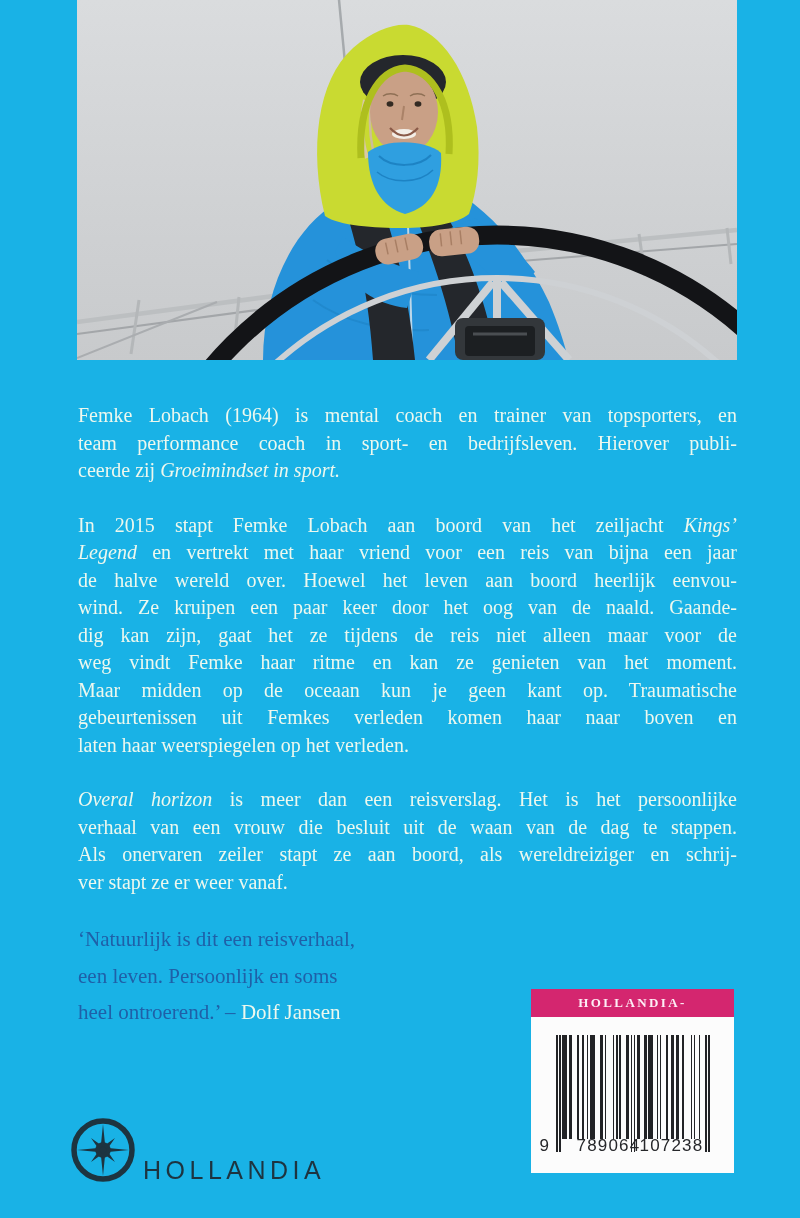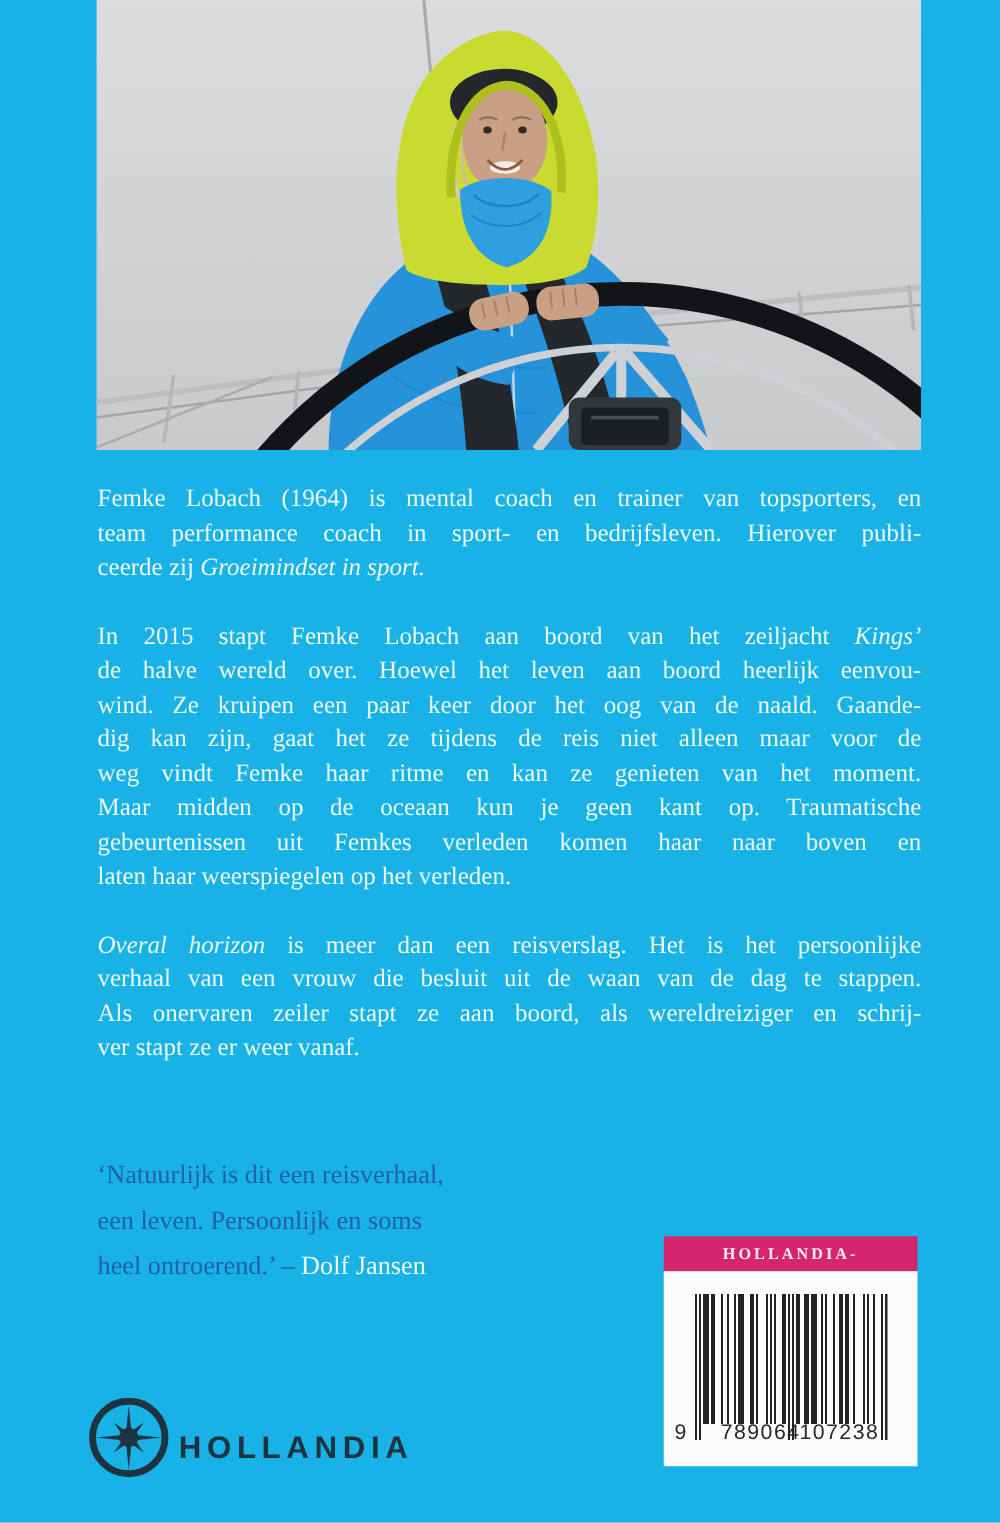--- a/index.html
+++ b/index.html
@@ -5,36 +5,36 @@
   html,body{margin:0;padding:0;}
   body{font-family:"Liberation Serif","DejaVu Serif",serif;}
   .cover{position:relative;width:800px;height:1218px;background:var(--background);overflow:hidden;}
 
   
   .photo{position:absolute;left:77px;top:0;width:660px;height:360px;overflow:hidden;}
 
   
   .body-text{position:absolute;left:78px;top:386px;width:659px;color:var(--text_light);
              font-size:20px;}
-  .para{margin:0 0 27px 0;}
+  .para{margin:16px 0 27px 0;}
   .pline{text-align:justify;text-align-last:justify;line-height:27.5px;height:27.5px;overflow:hidden;}
   .pline.lastline{text-align-last:left;}
   .it{font-style:italic;}
 
   
   .quote{position:absolute;left:78px;top:921px;width:620px;color:var(--quote_blue);
          font-size:21px;}
   .qline{line-height:36.5px;white-space:nowrap;}
   .q-light{color:var(--text_light);}
 
   
   .logo{position:absolute;left:70px;top:1117px;display:flex;align-items:flex-end;}
-  .logo-word{font-family:"Liberation Sans","DejaVu Sans",sans-serif;font-weight:bold;
+  .logo-word{font-family:"Liberation Sans","DejaVu Sans",sans-serif;font-weight:normal;
              font-size:25px;letter-spacing:4.5px;color:var(--logo_dark);line-height:22px;
-             margin:0 0 14px 7px;}
+             margin:0 0 2px 7px;}
 
   
   .retail{position:absolute;left:531px;top:989px;width:203px;}
   .website-label{height:28px;line-height:28px;background:var(--label_pink);color:var(--label_text);
                  text-align:center;font-family:"Liberation Serif",serif;font-weight:bold;
                  font-size:13px;letter-spacing:2.4px;}
   .barcode-box{height:156px;background:var(--barcode_box);position:relative;}
   .bars-wrap{position:relative;width:154px;margin:0 auto;padding-top:18px;}
   .isbn-row{position:absolute;top:121px;left:0;width:154px;height:16px;
             font-family:"Liberation Sans","DejaVu Sans",sans-serif;font-size:17px;
@@ -130,20 +130,21 @@
   </div>
 
   <div class="body-text">
       <div class="para">
         <div class="pline"><span>Femke Lobach (1964) is mental coach en trainer van topsporters, en</span></div>
         <div class="pline"><span>team performance coach in sport- en bedrijfsleven. Hierover publi-</span></div>
         <div class="pline lastline"><span>ceerde zij </span><span class="it">Groeimindset in sport.</span></div>
       </div>
       <div class="para">
         <div class="pline"><span>In 2015 stapt Femke Lobach aan boord van het zeiljacht </span><span class="it">Kings’</span></div>
+        <div class="pline"><span class="it">Legend</span><span> en vertrekt met haar vriend voor een reis van bijna een jaar</span></div>
         <div class="pline"><span>de halve wereld over. Hoewel het leven aan boord heerlijk eenvou-</span></div>
         <div class="pline"><span>wind. Ze kruipen een paar keer door het oog van de naald. Gaande-</span></div>
         <div class="pline"><span>dig kan zijn, gaat het ze tijdens de reis niet alleen maar voor de</span></div>
         <div class="pline"><span>weg vindt Femke haar ritme en kan ze genieten van het moment.</span></div>
         <div class="pline"><span>Maar midden op de oceaan kun je geen kant op. Traumatische</span></div>
         <div class="pline"><span>gebeurtenissen uit Femkes verleden komen haar naar boven en</span></div>
         <div class="pline lastline"><span>laten haar weerspiegelen op het verleden.</span></div>
       </div>
       <div class="para">
         <div class="pline"><span class="it">Overal horizon</span><span> is meer dan een reisverslag. Het is het persoonlijke</span></div>

